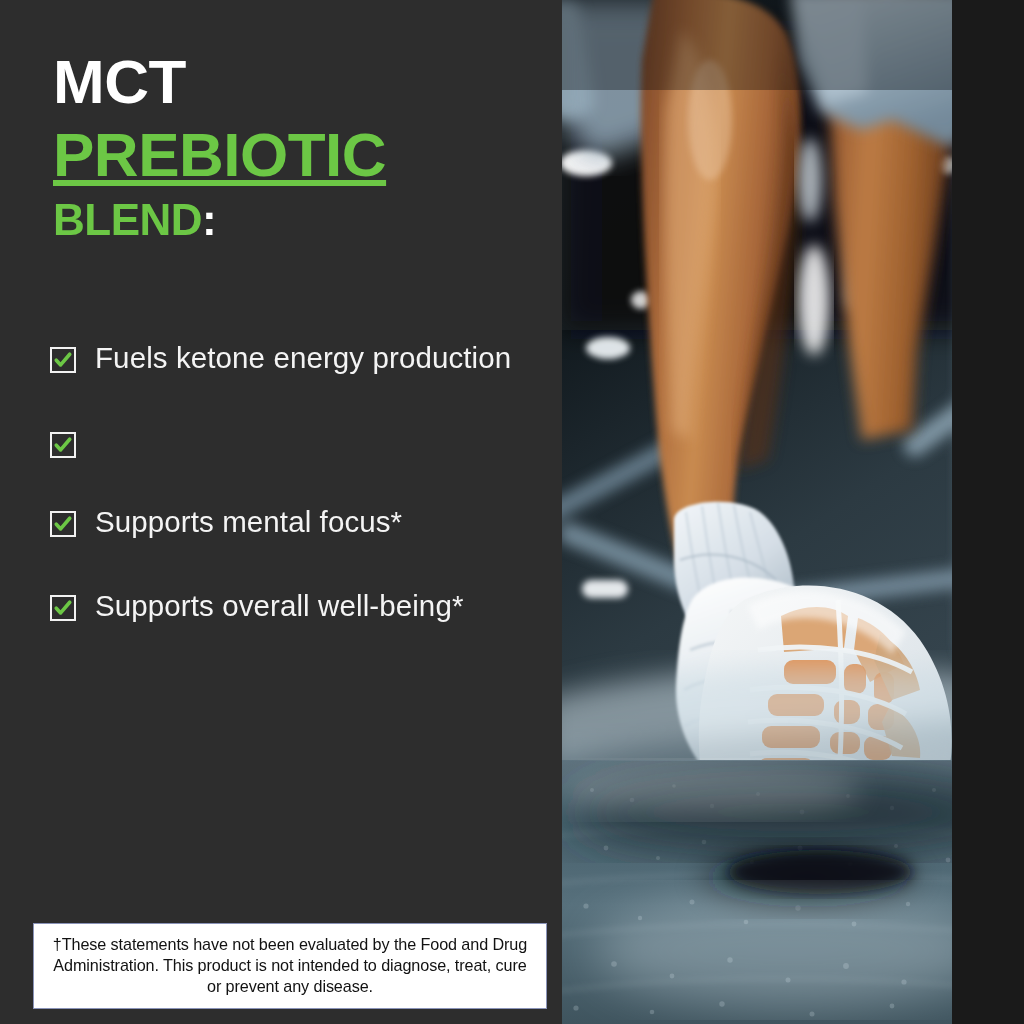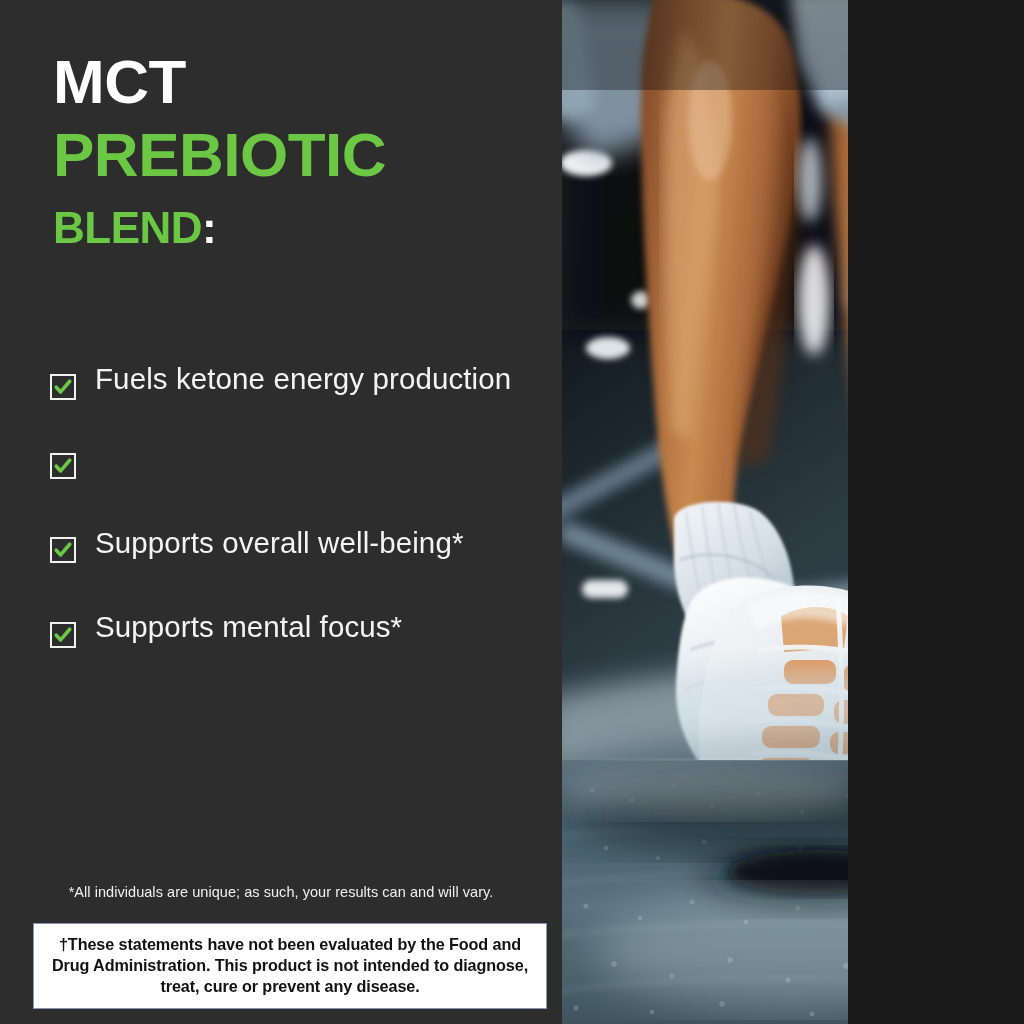--- a/index.html
+++ b/index.html
@@ -3,21 +3,21 @@
 <meta charset="utf-8">
 <title>MCT Prebiotic Blend</title>
 <style>
   html, body {
     margin: 0;
     padding: 0;
     background: #1a1a1a;
   }
   #canvas {
     position: relative;
-    width: 848px;
+    width: 952px;
     height: 1024px;
     overflow: hidden;
     font-family: "Liberation Sans", sans-serif;
     background: #2d2d2d;
   }
 
   
   #left-panel {
     position: absolute;
     left: 0;
@@ -43,40 +43,40 @@
     white-space: nowrap;
   }
   #head-mct {
     font-size: 62px;
     color: #ffffff;
     margin-bottom: 12px;
   }
   #head-prebiotic {
     font-size: 62px;
     color: #6cc745;
-    margin-bottom: 20px;
+    margin-bottom: 12px;
+    text-decoration: underline;
   }
   #head-blend {
     font-size: 44px;
     color: #6cc745;
   }
   #head-blend .colon-white { color: #ffffff; }
 
   
   #benefits {
     position: absolute;
     left: 50px;
     top: 338px;
     width: 480px;
   }
   .benefit-row {
     display: flex;
-    align-items: flex-end;
+    align-items: flex-start;
     margin-bottom: 44px;
-    margin-top: 21px;
   }
   .benefit-row:last-child { margin-bottom: 0; }
 
   .checkbox-icon {
     flex: 0 0 auto;
     width: 26px;
     height: 26px;
     margin-top: 9px;
     margin-right: 19px;
     border: 2.5px solid #f2f2f2;
@@ -123,21 +123,21 @@
     box-sizing: border-box;
     background: #ffffff;
     border: 1px solid #8a93b8;
     padding: 10px 12px 11px 12px;
     text-align: center;
   }
   #fda-text {
     font-size: 16.2px;
     line-height: 1.30;
     color: #121212;
-    font-weight: 700;
+    font-weight: 400;
     letter-spacing: -0.1px;
   }
 
   
   #photo {
     position: absolute;
     left: 562px;
     top: 0;
     width: 462px;
     height: 1024px;
@@ -509,34 +509,33 @@
           </svg>
         </span>
       </div>
 
       <div class="benefit-row">
         <span class="checkbox-icon">
           <svg viewBox="0 0 24 24" xmlns="http://www.w3.org/2000/svg">
             <path d="M3.5 12.2 L9 18.2 L20.5 4.8" fill="none" stroke="#6cc745" stroke-width="4.6" stroke-linecap="round" stroke-linejoin="round"></path>
           </svg>
         </span>
-        <span class="benefit-text">Supports overall well-being*</span>
+        <span class="benefit-text">Supports mental focus*</span>
       </div>
 
       <div class="benefit-row">
         <span class="checkbox-icon">
           <svg viewBox="0 0 24 24" xmlns="http://www.w3.org/2000/svg">
             <path d="M3.5 12.2 L9 18.2 L20.5 4.8" fill="none" stroke="#6cc745" stroke-width="4.6" stroke-linecap="round" stroke-linejoin="round"></path>
           </svg>
         </span>
-        <span class="benefit-text">Supports mental focus*</span>
+        <span class="benefit-text">Supports overall well-being*</span>
       </div>
 
     </div>
 
-    <div id="asterisk-note">*All individuals are unique; as such, your results can and will vary.</div>
 
     <div id="fda-box">
       <div id="fda-text">†These statements have not been evaluated by the Food and Drug Administration. This product is not intended to diagnose, treat, cure or prevent any disease.</div>
     </div>
 
   </div>
 </div>
 
 </body></html>

